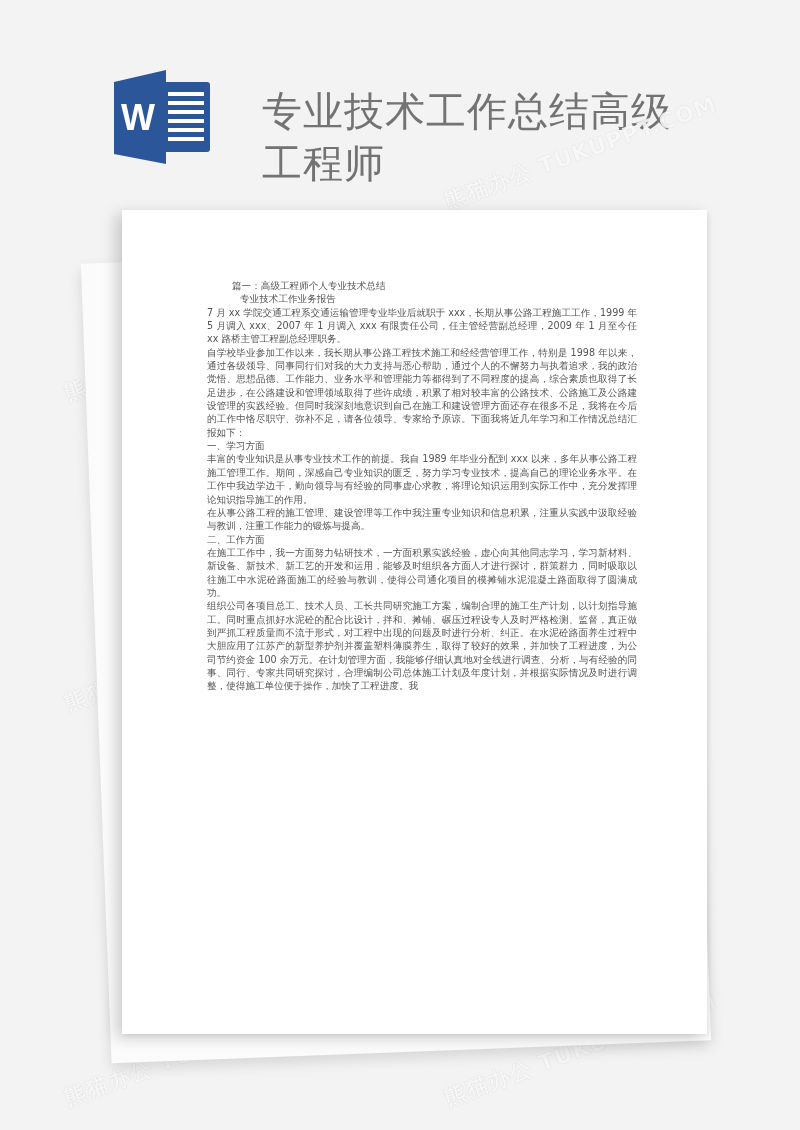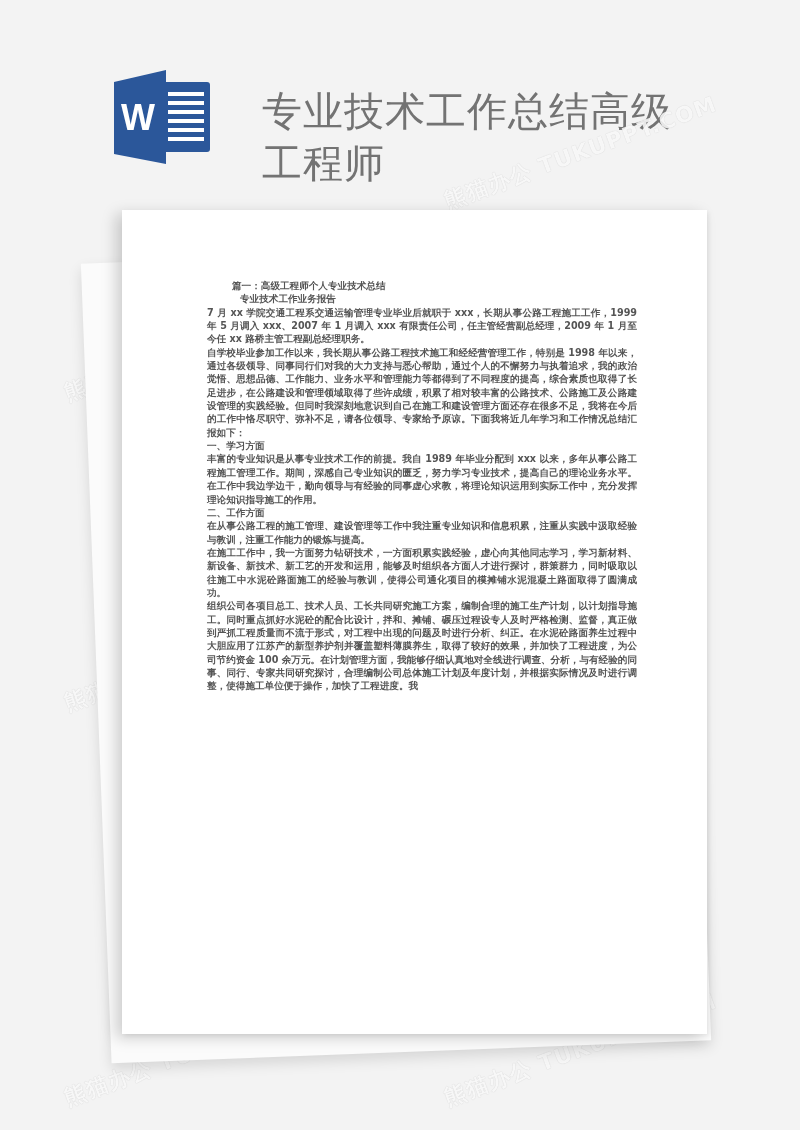--- a/index.html
+++ b/index.html
@@ -20,21 +20,20 @@
   .sheet { position:absolute; background:#fff; }
   .sheet-back {
     left:96px; top:252px; width:600px; height:800px;
     transform: rotate(-2.2deg); transform-origin: 50% 50%;
     box-shadow: 0 6px 14px rgba(0,0,0,0.12);
     background:#fbfbfb;
   }
   .sheet-front {
     left:122px; top:210px; width:585px; height:824px;
     box-shadow: -6px 4px 14px rgba(0,0,0,0.18), 2px 2px 4px rgba(0,0,0,0.06);
-    font-weight: bold;
   }
   .doc-body {
     position:absolute; left:85px; top:69px; width:430px;
     font-size:9.6px; line-height:13.35px; color:#555;
     text-align:justify;
   }
   .doc-body p { margin:0; }
   .doc-body .indent { padding-left:25px; }
   .doc-body .sub { padding-left:5px;margin-left:28px; }
 
@@ -78,18 +77,18 @@
 <div class="sheet sheet-back"></div>
 
 <div class="sheet sheet-front">
   <div class="doc-body">
     <p class="indent">篇一：高级工程师个人专业技术总结</p>
     <p class="sub">专业技术工作业务报告</p>
     <p>7 月 xx 学院交通工程系交通运输管理专业毕业后就职于 xxx，长期从事公路工程施工工作，1999 年 5 月调入 xxx、2007 年 1 月调入 xxx 有限责任公司，任主管经营副总经理，2009 年 1 月至今任 xx 路桥主管工程副总经理职务。</p>
     <p>自学校毕业参加工作以来，我长期从事公路工程技术施工和经经营管理工作，特别是 1998 年以来，通过各级领导、同事同行们对我的大力支持与悉心帮助，通过个人的不懈努力与执着追求，我的政治觉悟、思想品德、工作能力、业务水平和管理能力等都得到了不同程度的提高，综合素质也取得了长足进步，在公路建设和管理领域取得了些许成绩，积累了相对较丰富的公路技术、公路施工及公路建设管理的实践经验。但同时我深刻地意识到自己在施工和建设管理方面还存在很多不足，我将在今后的工作中恪尽职守、弥补不足，请各位领导、专家给予原谅。下面我将近几年学习和工作情况总结汇报如下：</p>
     <p>一、学习方面</p>
     <p>丰富的专业知识是从事专业技术工作的前提。我自 1989 年毕业分配到 xxx 以来，多年从事公路工程施工管理工作。期间，深感自己专业知识的匮乏，努力学习专业技术，提高自己的理论业务水平。在工作中我边学边干，勤向领导与有经验的同事虚心求教，将理论知识运用到实际工作中，充分发挥理论知识指导施工的作用。</p>
+    <p>在从事公路工程的施工管理、建设管理等工作中我注重专业知识和信息积累，注重从实践中汲取经验与教训，注重工作能力的锻炼与提高。</p>
     <p>二、工作方面</p>
-    <p>在从事公路工程的施工管理、建设管理等工作中我注重专业知识和信息积累，注重从实践中汲取经验与教训，注重工作能力的锻炼与提高。</p>
     <p>在施工工作中，我一方面努力钻研技术，一方面积累实践经验，虚心向其他同志学习，学习新材料、新设备、新技术、新工艺的开发和运用，能够及时组织各方面人才进行探讨，群策群力，同时吸取以往施工中水泥砼路面施工的经验与教训，使得公司通化项目的模摊铺水泥混凝土路面取得了圆满成功。</p>
     <p>组织公司各项目总工、技术人员、工长共同研究施工方案，编制合理的施工生产计划，以计划指导施工。同时重点抓好水泥砼的配合比设计，拌和、摊铺、碾压过程设专人及时严格检测、监督，真正做到严抓工程质量而不流于形式，对工程中出现的问题及时进行分析、纠正。在水泥砼路面养生过程中大胆应用了江苏产的新型养护剂并覆盖塑料薄膜养生，取得了较好的效果，并加快了工程进度，为公司节约资金 100 余万元。在计划管理方面，我能够仔细认真地对全线进行调查、分析，与有经验的同事、同行、专家共同研究探讨，合理编制公司总体施工计划及年度计划，并根据实际情况及时进行调整，使得施工单位便于操作，加快了工程进度。我</p>
   </div>
 </div>
 
 </body></html>

